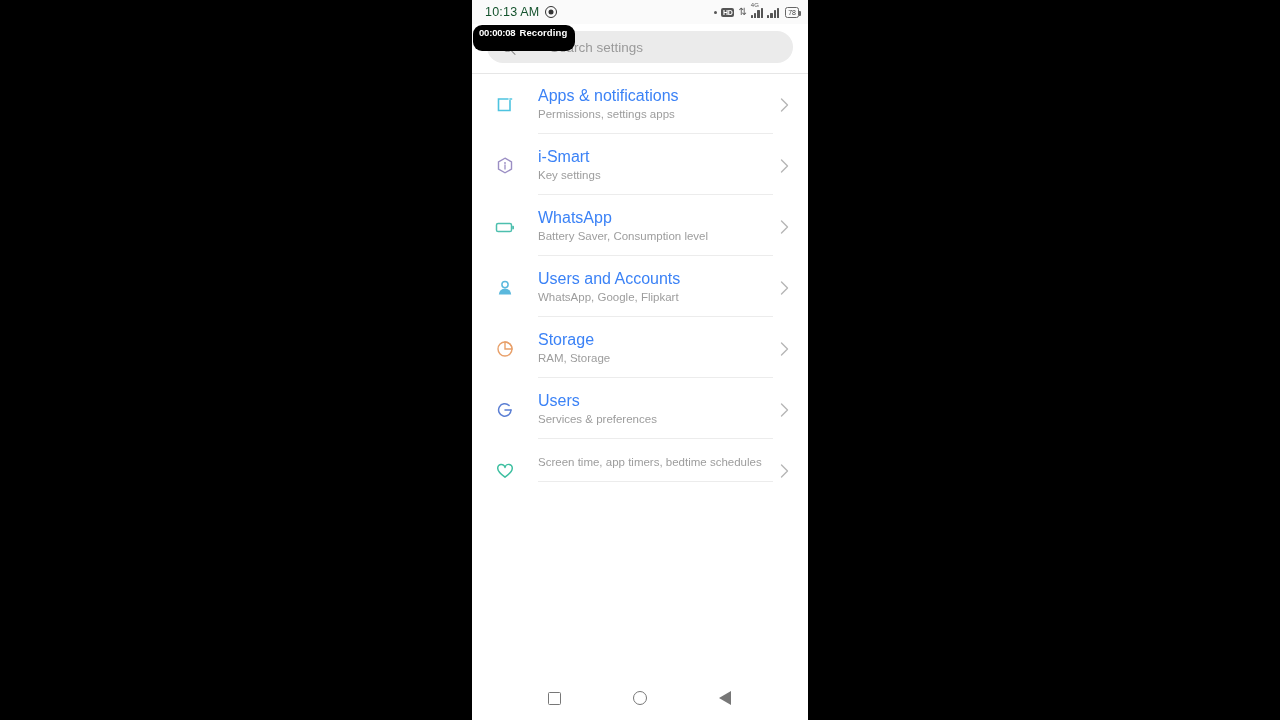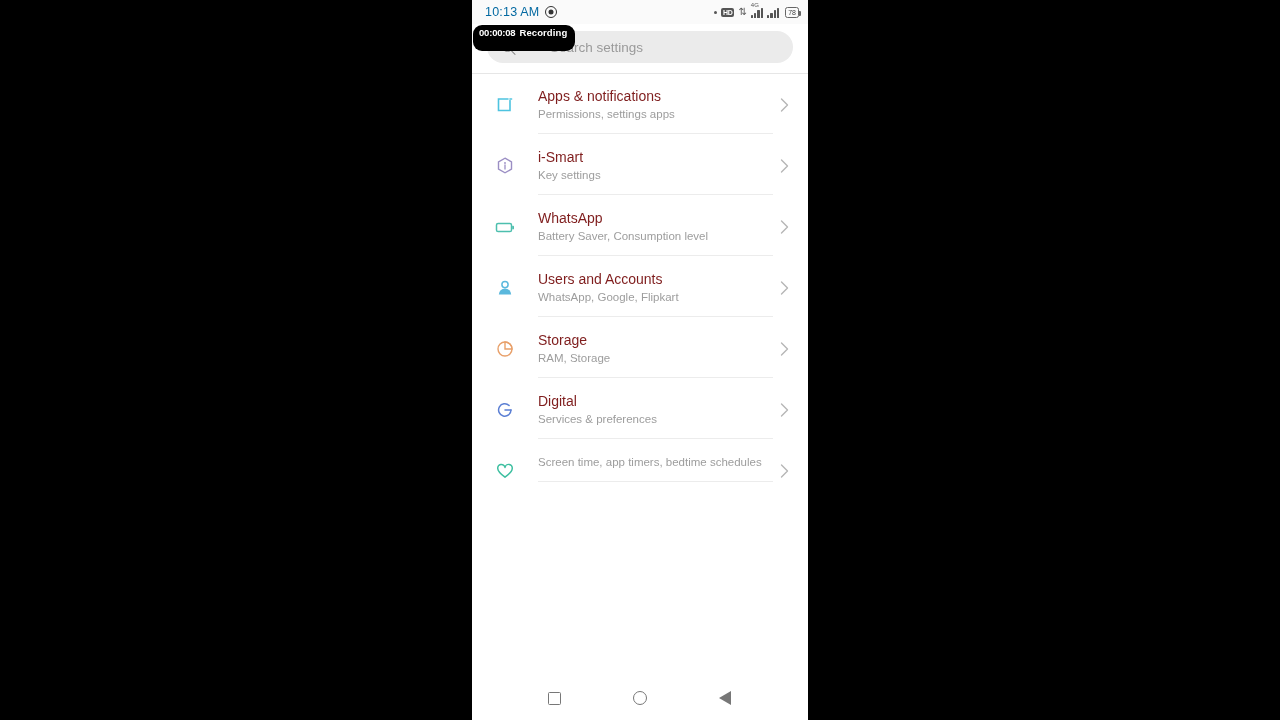--- a/index.html
+++ b/index.html
@@ -26,21 +26,21 @@
   .statusbar {
     position: relative;
     height: 24px;
     display: flex;
     align-items: center;
     justify-content: space-between;
     padding: 0 9px 0 13px;
     background: #fafafa;
   }
   .sb-left { display: flex; align-items: center; gap: 6px; }
-  .sb-time { font-size: 12.5px; color: #0369a1; letter-spacing: .2px; }
+  .sb-time { font-size: 12.5px; color: #14532d; letter-spacing: .2px; }
   .sb-right { display: flex; align-items: center; gap: 4px; }
   .rec-dot-icon {
     width: 12px; height: 12px; border-radius: 50%;
     border: 1.3px solid #333; position: relative;
   }
   .rec-dot-icon::after {
     content: ""; position: absolute; left: 50%; top: 50%;
     width: 5px; height: 5px; border-radius: 50%;
     background: #333; transform: translate(-50%, -50%);
   }
@@ -123,21 +123,21 @@
   }
   .row-main {
     flex: 1 1 auto;
     padding: 13px 0 12px 0;
     position: relative;
   }
   .row-main.has-line::after {
     content: ""; position: absolute; left: 0; right: 0; bottom: 0;
     height: 1px; background: #ececec;
   }
-  .row-title { font-size: 14px; color: #7f1d1d; line-height: 18px; }
+  .row-title { font-size: 16px; color: #3b82f6; line-height: 18px; }
   .row-sub { font-size: 11.5px; color: #9d9d9d; line-height: 15px; margin-top: 2px; }
   .chev {
     flex: 0 0 22px;
     align-self: center;
     display: flex; align-items: center; justify-content: center;
     color: #b6b6b6;
     font-size: 16px;
     line-height: 1;
   }
   .chev svg { display: block; }
@@ -303,21 +303,21 @@
       </div>
 
       <div class="row">
         <div class="row-icon">
           <svg width="22" height="22" viewBox="0 0 22 22">
             <path d="M17 11 h-6" fill="none" stroke="#5b7fd4" stroke-width="1.5" stroke-linecap="round"></path>
             <path d="M17 11 a6.2 6.2 0 1 1 -1.9 -4.5" fill="none" stroke="#5b7fd4" stroke-width="1.5" stroke-linecap="round"></path>
           </svg>
         </div>
         <div class="row-main has-line">
-          <div class="row-title">Digital</div>
+          <div class="row-title">Users</div>
           <div class="row-sub">Services &amp; preferences</div>
         </div>
         <div class="chev">
           <svg width="9" height="14" viewBox="0 0 9 14">
               <path d="M1.5 1 L7.5 7 L1.5 13" fill="none" stroke="#b6b6b6" stroke-width="1.4" stroke-linecap="round" stroke-linejoin="round"></path>
             </svg>
         </div>
       </div>
 
 

